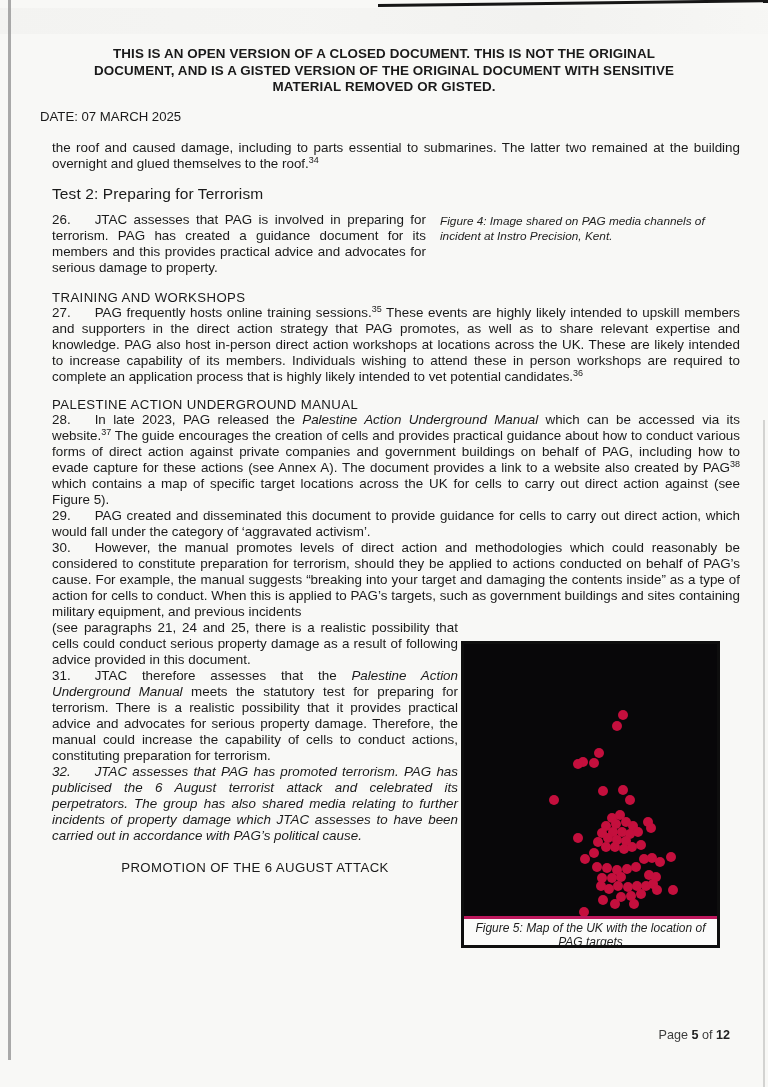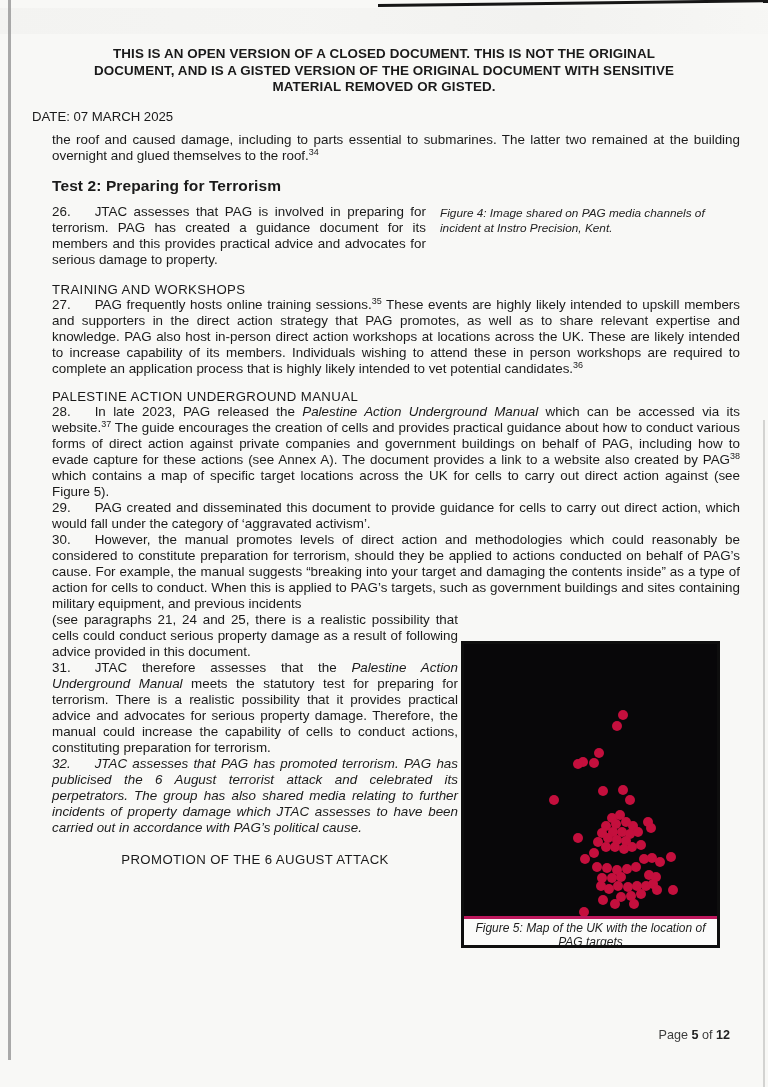--- a/index.html
+++ b/index.html
@@ -11,25 +11,25 @@
   
   .art-diag{position:absolute;left:378px;top:4px;width:395px;height:3px;background:#161616;
     transform:rotate(-0.7deg);transform-origin:left top;}
   .art-left{position:absolute;left:8px;top:0;width:3px;height:1060px;background:#8f8f8f;opacity:.75;}
   .art-right{position:absolute;left:763px;top:420px;width:2px;height:667px;background:#d3d3d1;}
   .smudge{position:absolute;left:0;top:8px;width:768px;height:26px;
     background:linear-gradient(90deg,#efefed 0%,#f2f2f0 40%,#ededeb 70%,#f5f5f3 100%);opacity:.55;}
 
   .notice{margin:46px auto 0;max-width:620px;text-align:center;font-weight:bold;
     font-size:13.4px;line-height:16.5px;letter-spacing:.1px;}
-  .date{margin:13px 0 0 32px;font-size:13.2px;}
+  .date{margin:13px 0 0 40px;font-size:13.2px;}
 
-  .content{margin:8px 28px 0 52px;position:relative;}
+  .content{margin:16px 28px 0 52px;position:relative;}
   p.body{margin:0;font-size:13.4px;line-height:16px;text-align:justify;}
-  .h-test{font-size:15.5px;font-weight:bold;margin:13px 0 0 0;letter-spacing:.1px;}
+  .h-test{font-size:15.5px;font-weight:normal;margin:13px 0 0 0;letter-spacing:.1px;}
   .h-center{font-size:13.2px;font-weight:normal;letter-spacing:.4px;margin:14px 0 0 0;}
   sup{font-size:9px;line-height:0;}
   .gap{display:inline-block;width:24px;}
   .mt-intro{margin-top:14px;}
   .mt-p27{margin-top:7px;}
   .mt-hman{margin-top:12px;}
   .mt-p28{margin-top:8px;}
   .mt-p29{margin-top:4px;}
   .mt-p31{margin-top:16px;}
   .mt-t3{margin-top:13px;}

